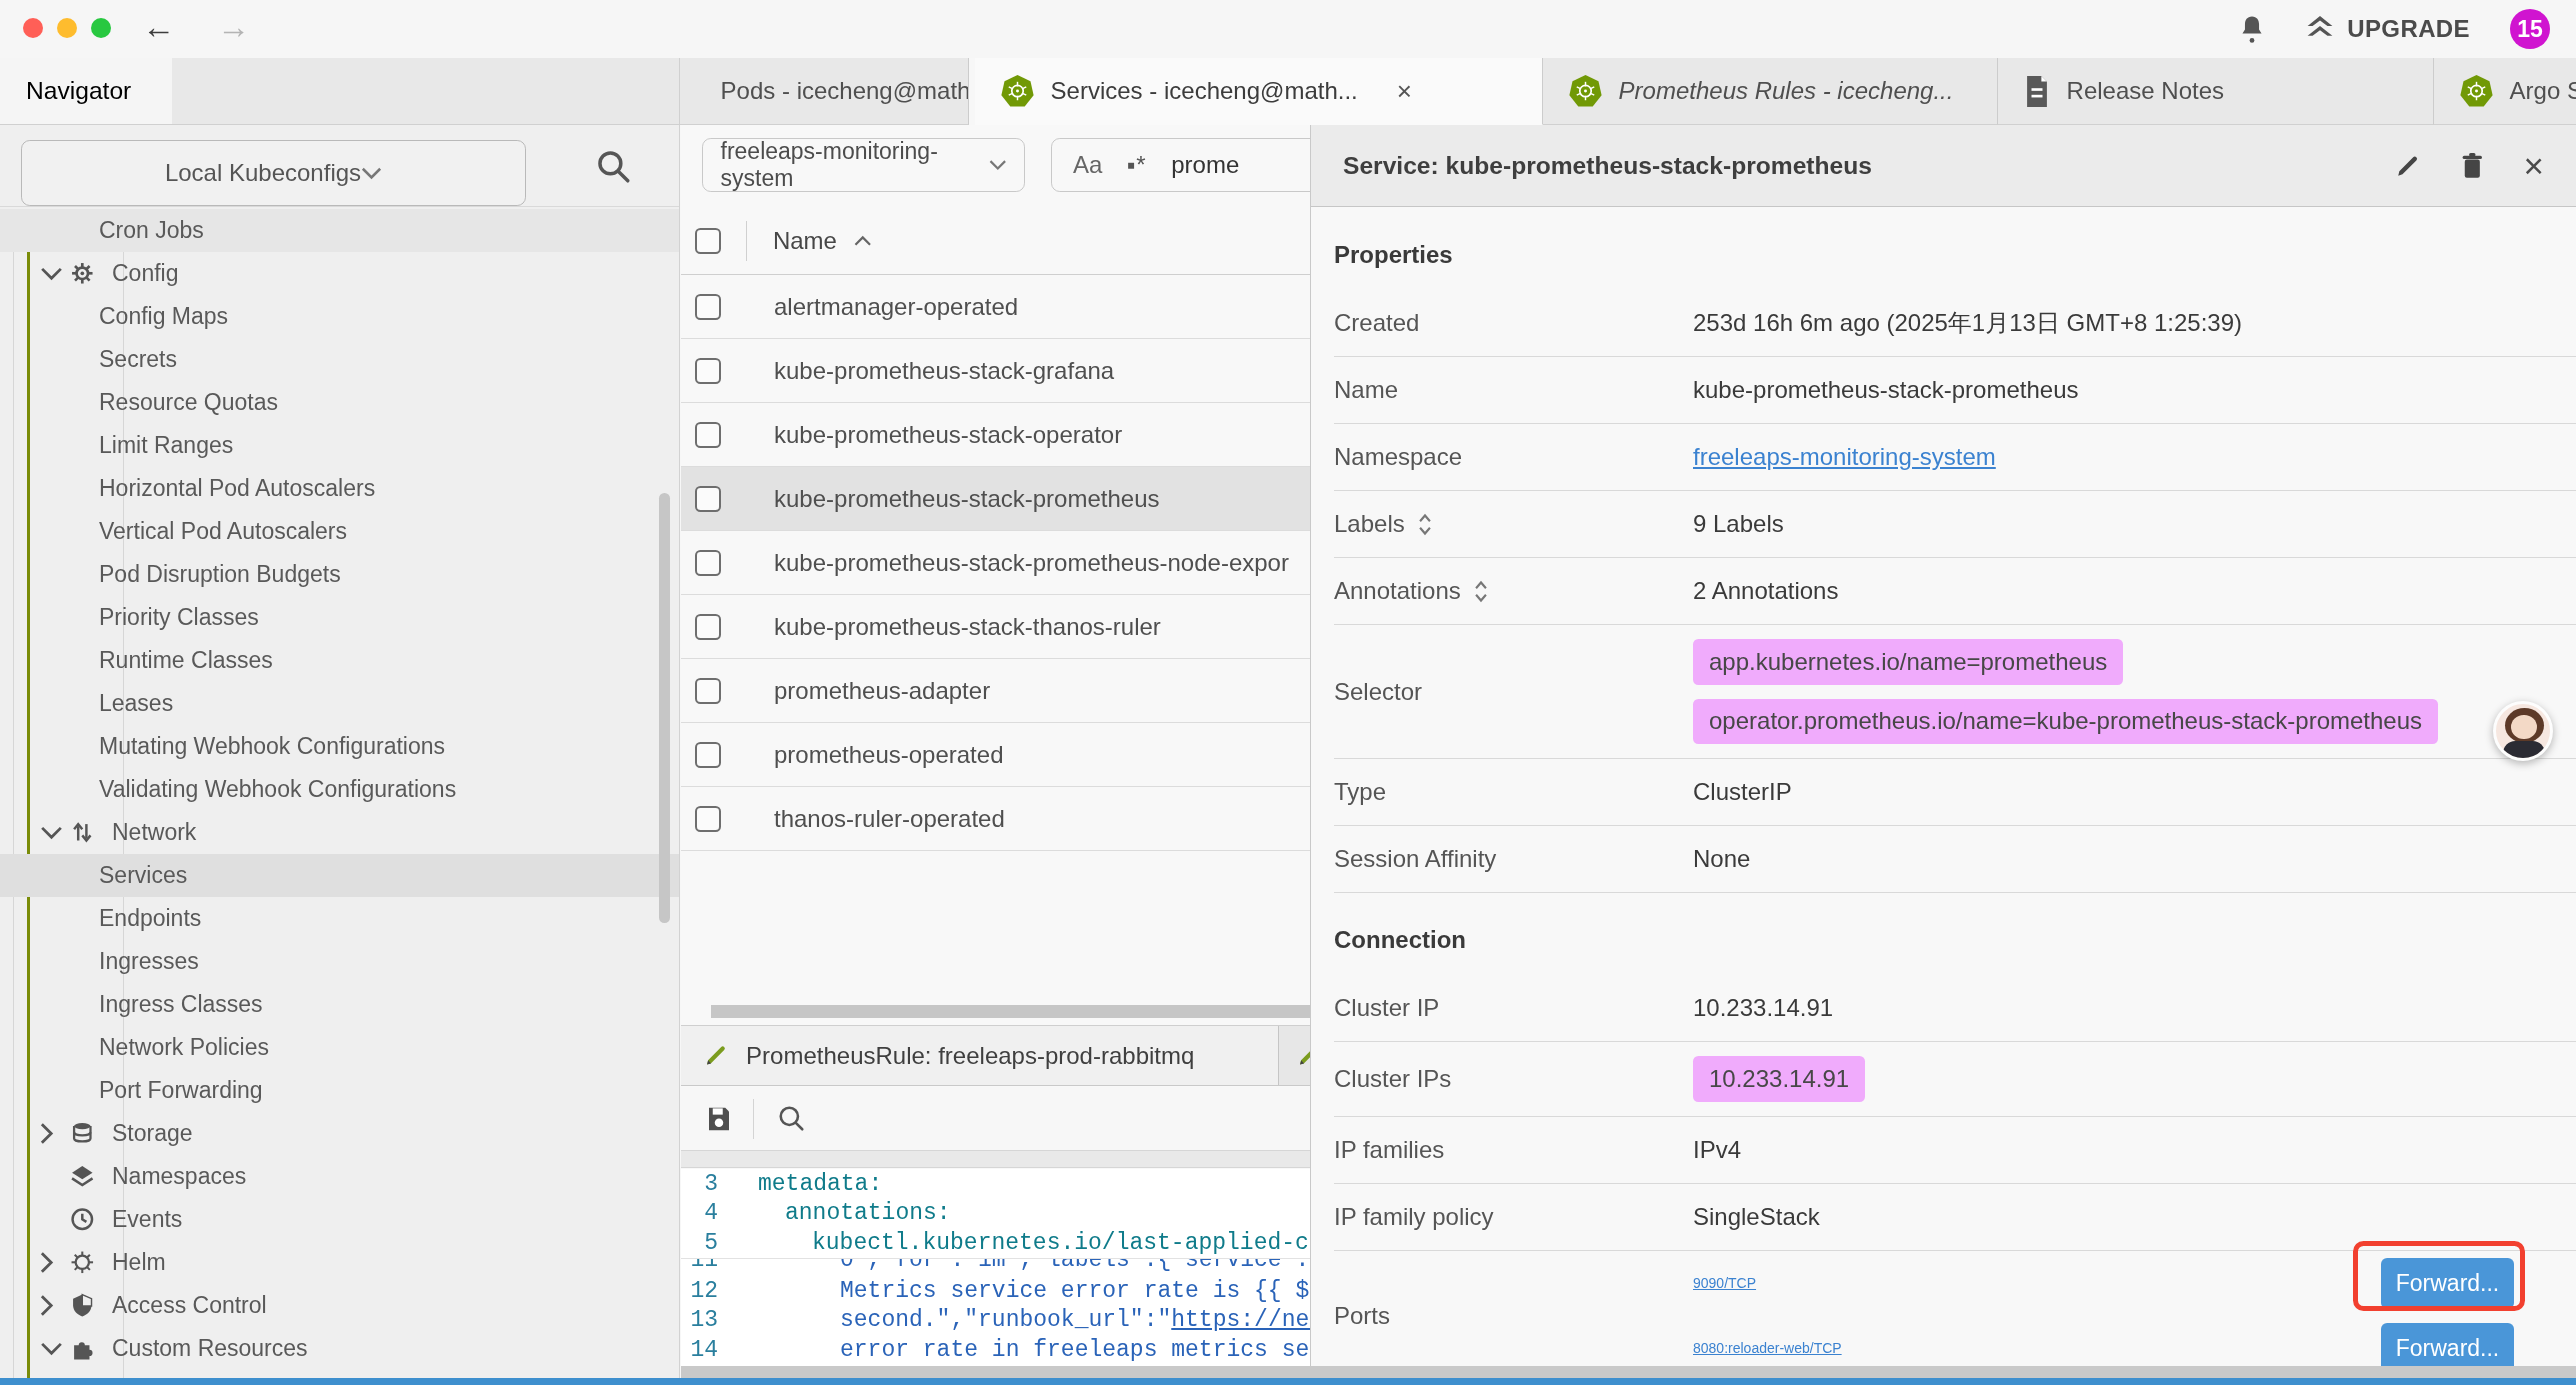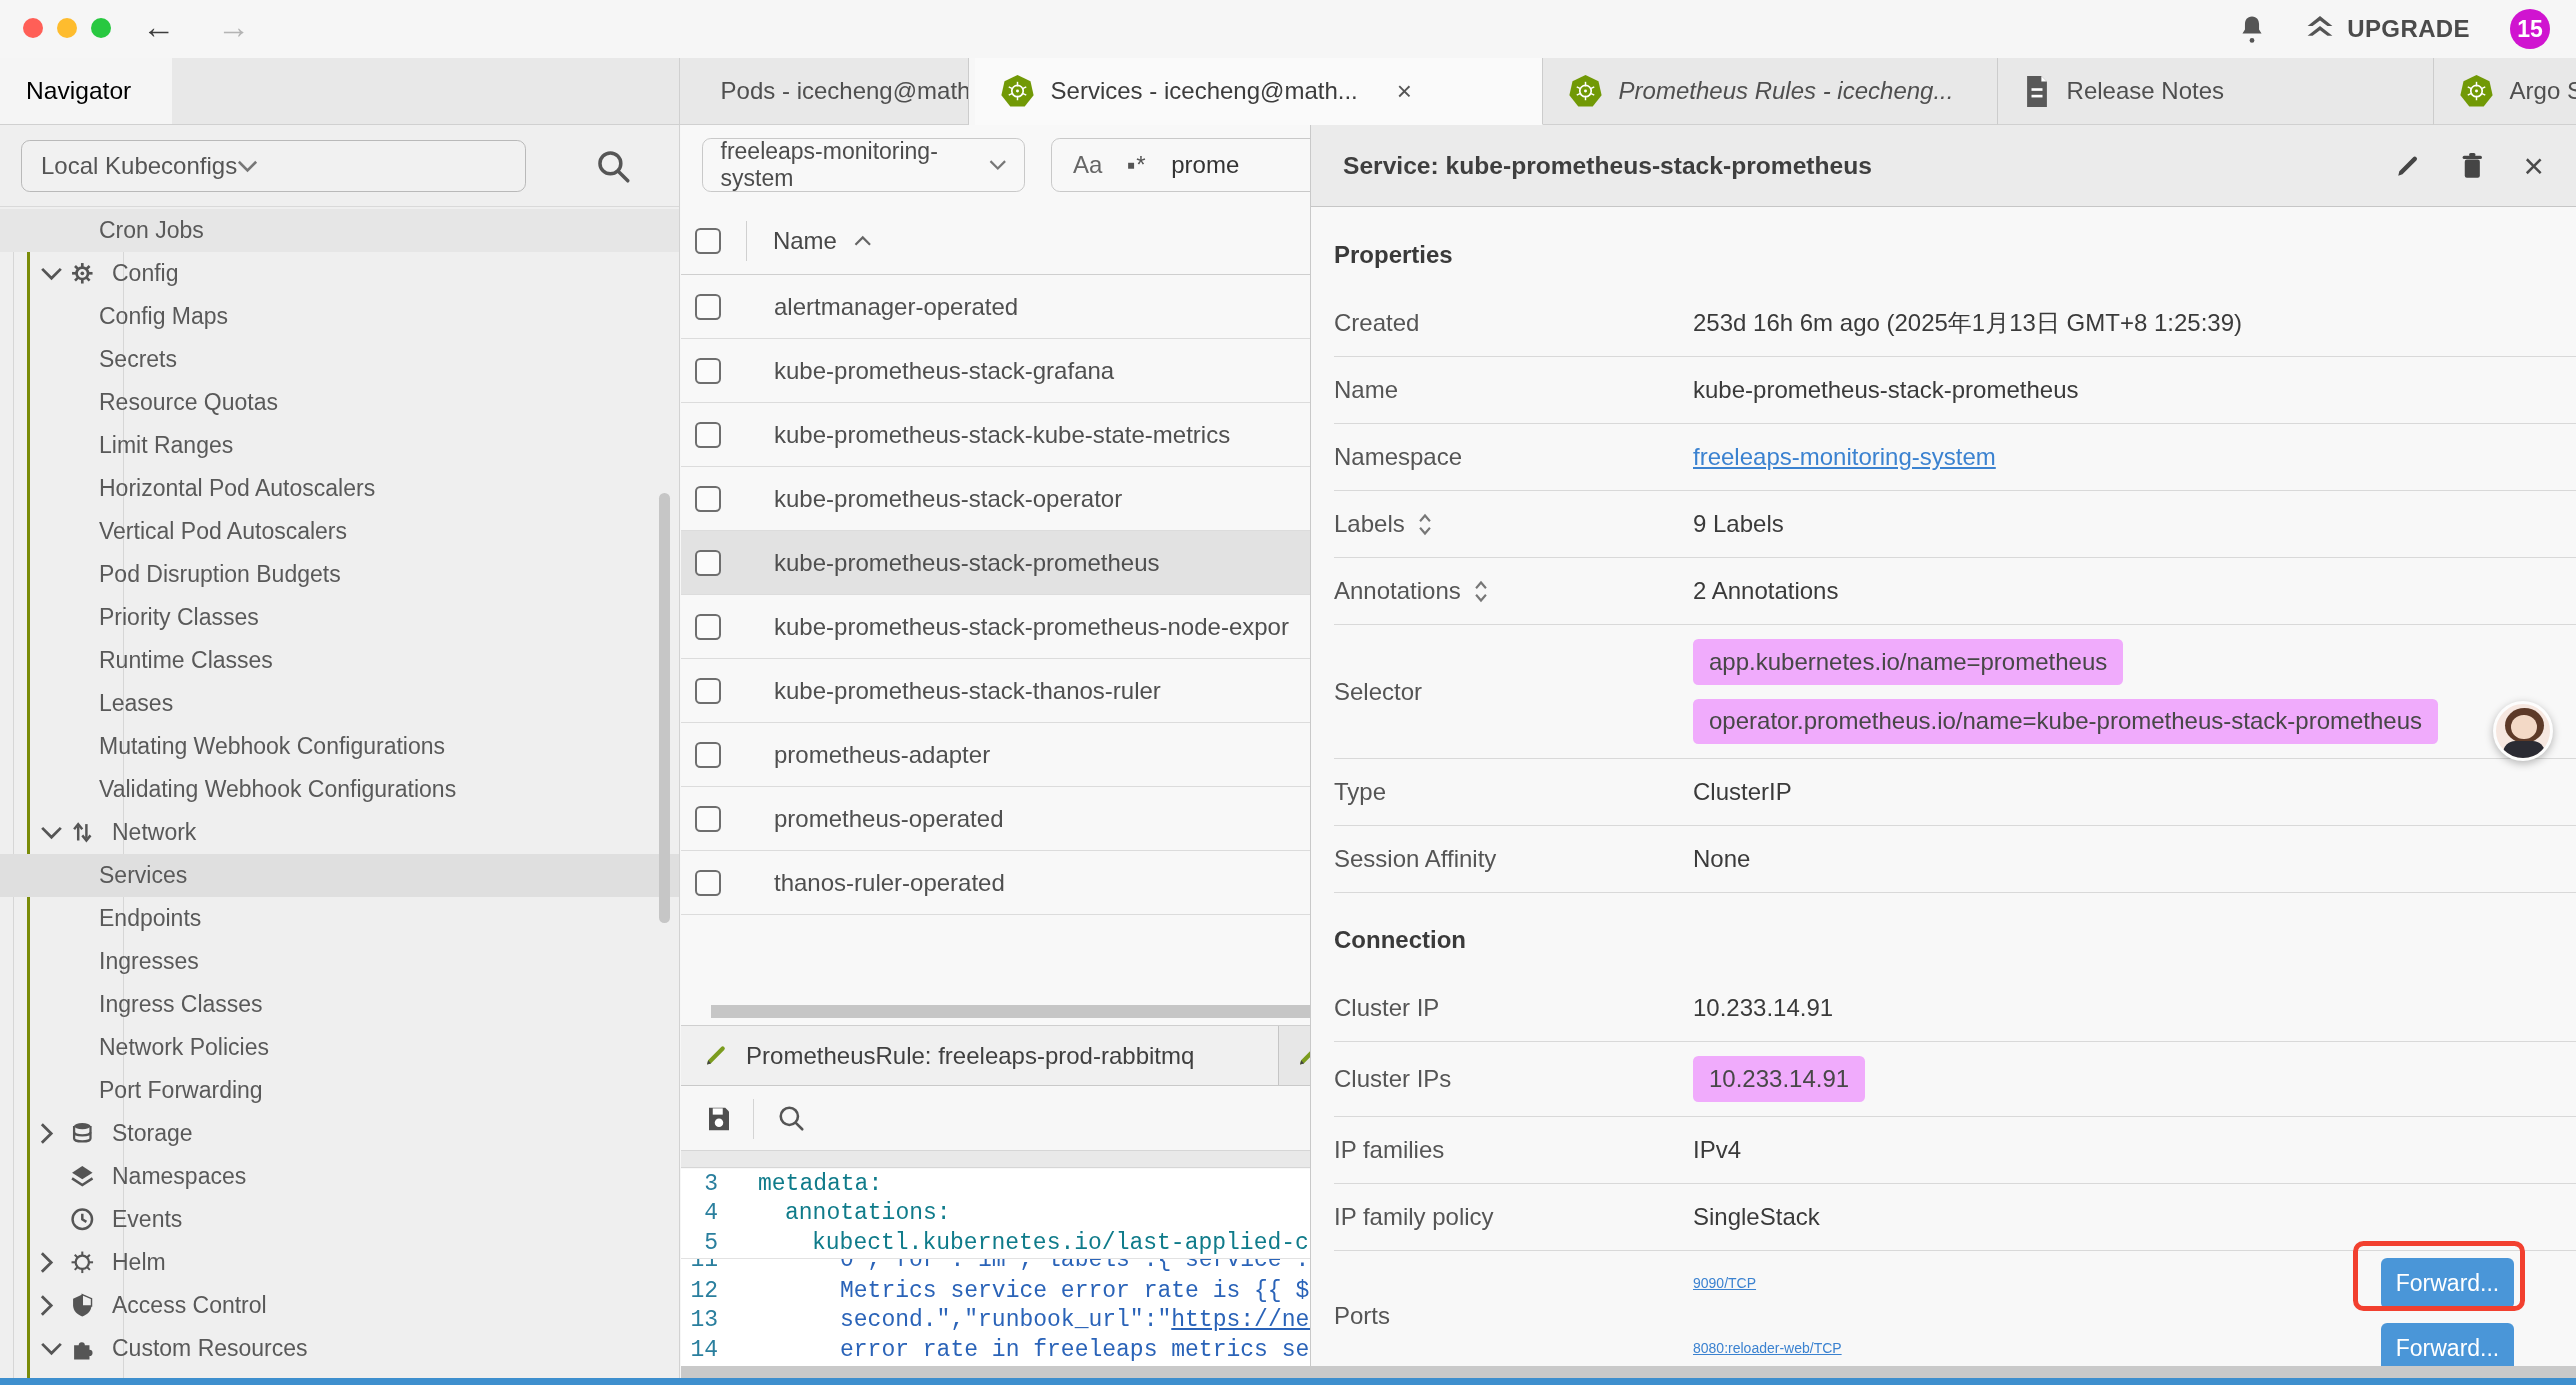--- a/index.html
+++ b/index.html
@@ -24,22 +24,22 @@
   .navigator-tab { width:172px; height:100%; background:#f5f5f5; display:flex; align-items:center; padding-left:26px; font-size:24.6px; color:#000000; }
   .tabs { flex:1; display:flex; height:100%; overflow:hidden; }
   .tab { display:flex; align-items:center; gap:16px; padding:0 24.6px; font-size:24px; color:#4f4f4f;
          background:#e8e8e8; border-right:1.3px solid #cccccc; border-bottom:1.3px solid #d0d0d0; white-space:nowrap; overflow:hidden; flex:0 0 auto; }
   .tab.active { background:#fafafa; border-bottom-color:#fafafa; color:#3c3c3c;margin-left:6px; }
   .tab.italic .tab-label { font-style:italic; }
   .tab .close { margin-left:23px; font-size:26px; color:#555; line-height:1; }
   
   .sidebar { position:absolute; left:0; top:125px; width:680px; bottom:0; background:#efefef; border-right:1.3px solid #d2d2d2; }
   .kube-row { position:relative; height:82px; border-bottom:1.3px solid #d9d9d9; }
-  .kube-select { position:absolute; left:21px; top:15px; width:505px; height:52px; border:1.3px solid #b9b9b9; border-radius:8.8px;
-                 display:flex; align-items:center; justify-content:flex-start; padding:0 19px; font-size:24px; color:#555; background:#f1f1f1; }
+  .kube-select { position:absolute; left:21px; top:15px; width:505px; height:66px; border:1.3px solid #b9b9b9; border-radius:8.8px;
+                 display:flex; align-items:center; justify-content:center; padding:0 19px; font-size:24px; color:#555; background:#f1f1f1; }
   .side-search { position:absolute; left:593px; top:21px; }
   .tree { position:absolute; left:0; top:84px; right:0; bottom:0; overflow:hidden; }
   .guide { position:absolute; top:0; bottom:0; width:1.3px; background:#d6d6d6; }
   .guide.g1 { left:13px; } .guide.g3 { left:123px; }
   .guide.g2 { left:27px; width:2.6px; background:#7a8c09; }
   .titem { position:relative; height:43px; display:flex; align-items:center; font-size:23px; color:#595959; }
   .titem.hl { background:#e6e6e6; }
   .titem.sel { background:#dfdfdf; }
   .titem .chev { position:absolute; left:40px; width:23px; display:flex; }
   .titem .ticon { position:absolute; left:70px; width:26px; display:flex; }
@@ -457,24 +457,20 @@
           <div class="trow">
             <div class="cb"></div>
             <span class="rname">alertmanager-operated</span>
           </div>
           <div class="trow">
             <div class="cb"></div>
             <span class="rname">kube-prometheus-stack-grafana</span>
           </div>
           <div class="trow">
             <div class="cb"></div>
-            <span class="rname">kube-prometheus-stack-kube-state-metrics</span>
-          </div>
-          <div class="trow">
-            <div class="cb"></div>
             <span class="rname">kube-prometheus-stack-operator</span>
           </div>
           <div class="trow sel">
             <div class="cb"></div>
             <span class="rname">kube-prometheus-stack-prometheus</span>
           </div>
           <div class="trow">
             <div class="cb"></div>
             <span class="rname">kube-prometheus-stack-prometheus-node-expor</span>
           </div>

